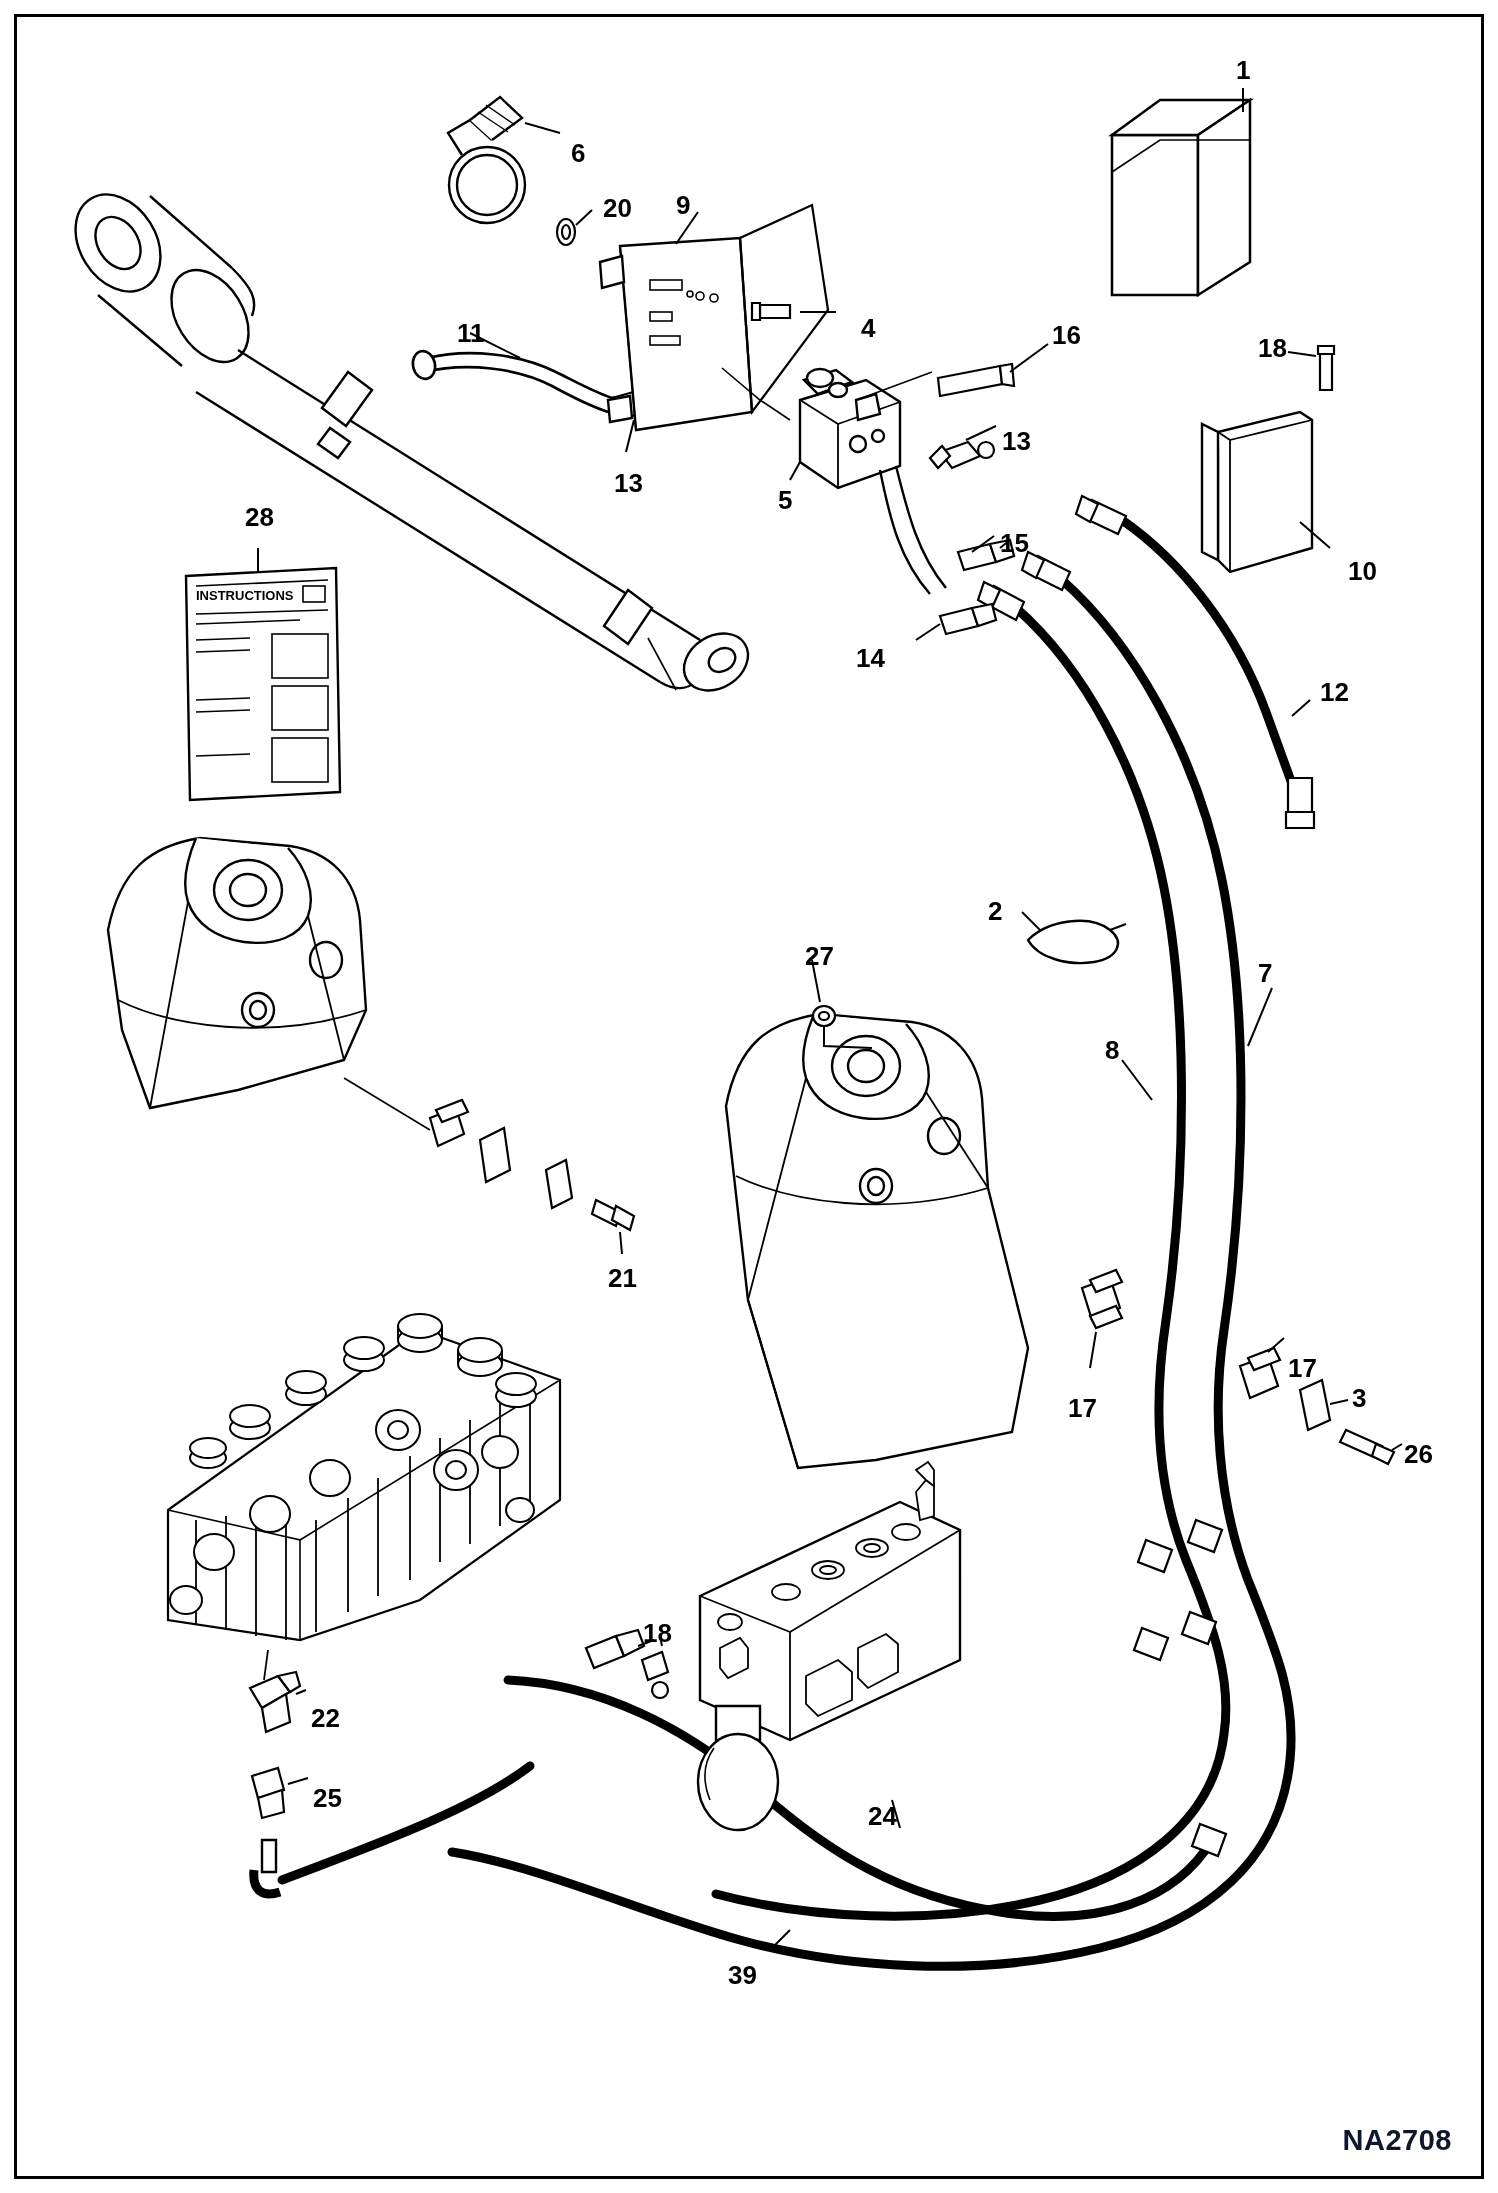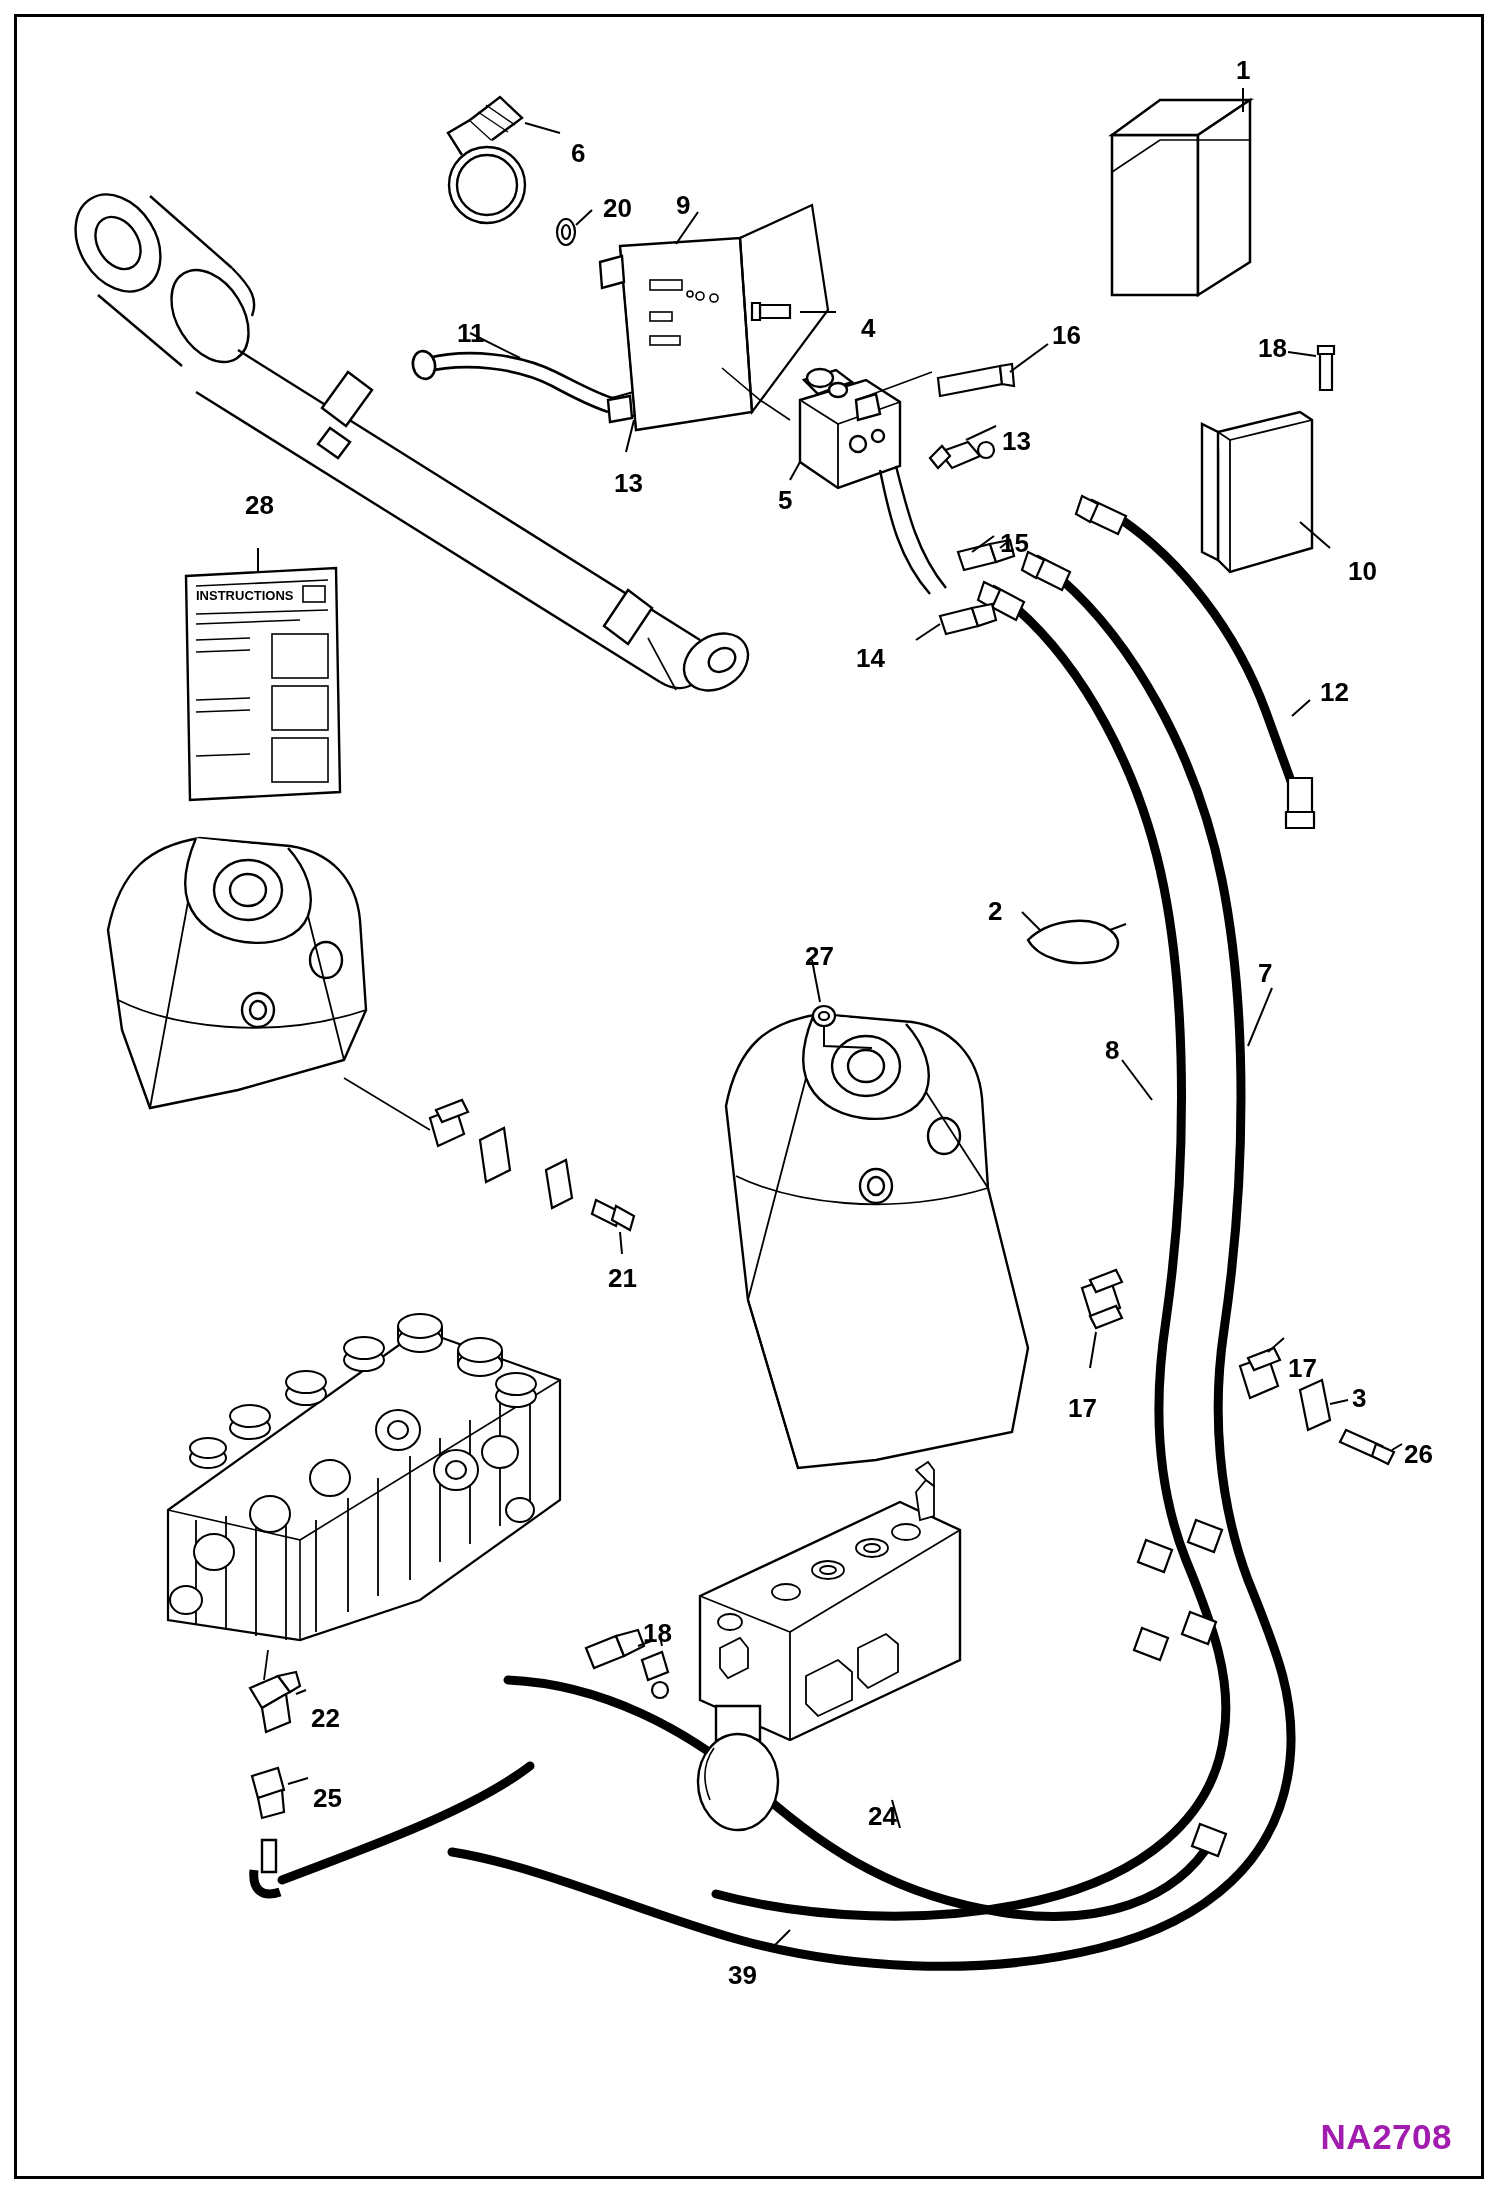--- a/index.html
+++ b/index.html
@@ -41,22 +41,22 @@
     color: #000;
     line-height: 1;
     white-space: nowrap;
   }
   .partcode {
     position: absolute;
     right: 46px;
     bottom: 36px;
     font-family: "Liberation Sans", sans-serif;
     font-weight: bold;
-    font-size: 35px;
-    color: #a21caf;
+    font-size: 29px;
+    color: #0f172a;
     letter-spacing: 0.5px;
     text-align: right;
   }
   .instr-label {
     font-family: "Liberation Sans", sans-serif;
     font-size: 13px;
     font-weight: bold;
     fill: #000;
   }
 </style>
@@ -457,21 +457,21 @@
   <div class="callout" style="left:1052px; top:322px;">16</div>
   <div class="callout" style="left:1258px; top:335px;">18</div>
   <div class="callout" style="left:457px;  top:320px;">11</div>
   <div class="callout" style="left:614px;  top:470px;">13</div>
   <div class="callout" style="left:1002px; top:428px;">13</div>
   <div class="callout" style="left:778px;  top:487px;">5</div>
   <div class="callout" style="left:1348px; top:558px;">10</div>
   <div class="callout" style="left:1000px; top:530px;">15</div>
   <div class="callout" style="left:856px;  top:645px;text-align:center;">14</div>
   <div class="callout" style="left:1320px; top:655px;margin-top:24px;">12</div>
-  <div class="callout" style="left:245px;  top:492px;">28</div>
+  <div class="callout" style="left:245px;  top:504px;">28</div>
   <div class="callout" style="left:988px;  top:898px;">2</div>
   <div class="callout" style="left:805px;  top:943px;">27</div>
   <div class="callout" style="left:1258px; top:960px;">7</div>
   <div class="callout" style="left:1105px; top:1037px;">8</div>
   <div class="callout" style="left:608px;  top:1265px;">21</div>
   <div class="callout" style="left:1288px; top:1355px;">17</div>
   <div class="callout" style="left:1068px; top:1395px;">17</div>
   <div class="callout" style="left:1352px; top:1385px;">3</div>
   <div class="callout" style="left:1404px; top:1428px;margin-top:13px;">26</div>
   <div class="callout" style="left:643px;  top:1620px;">18</div>

